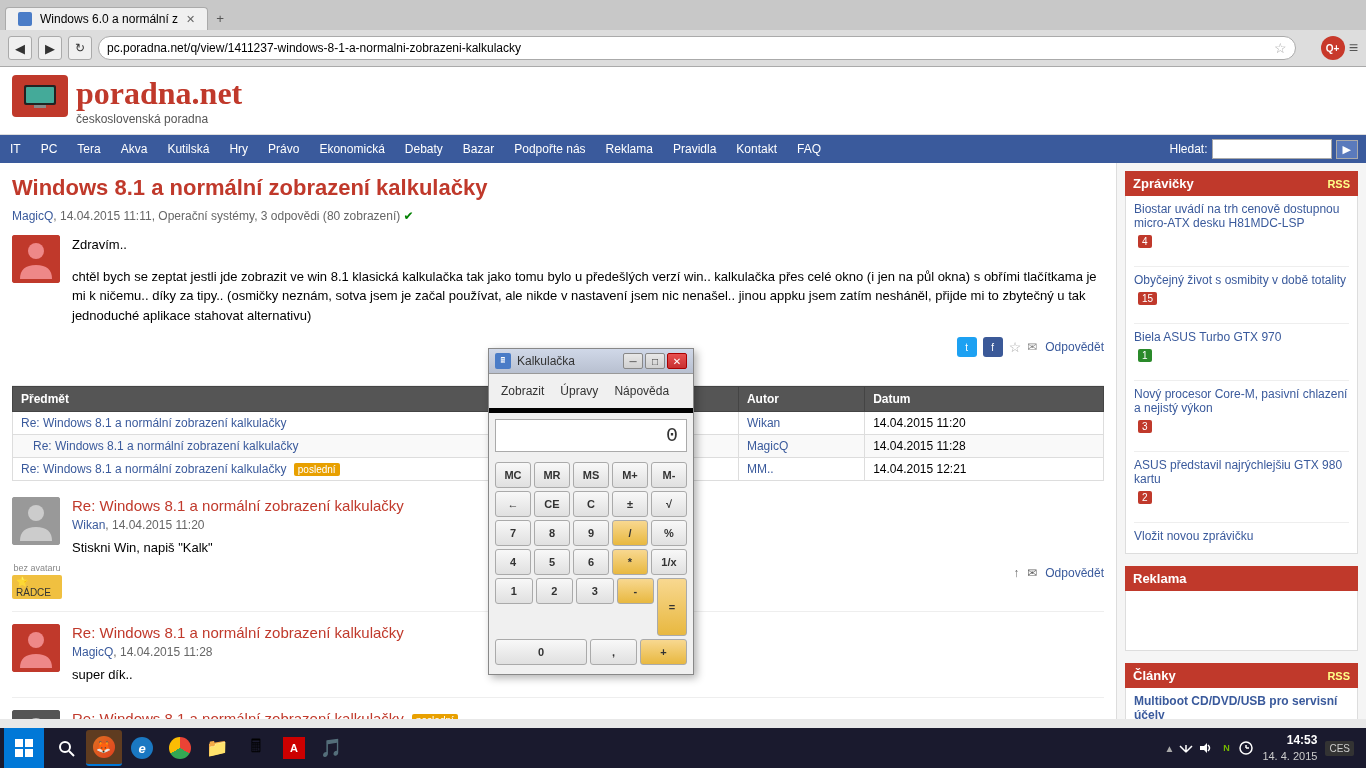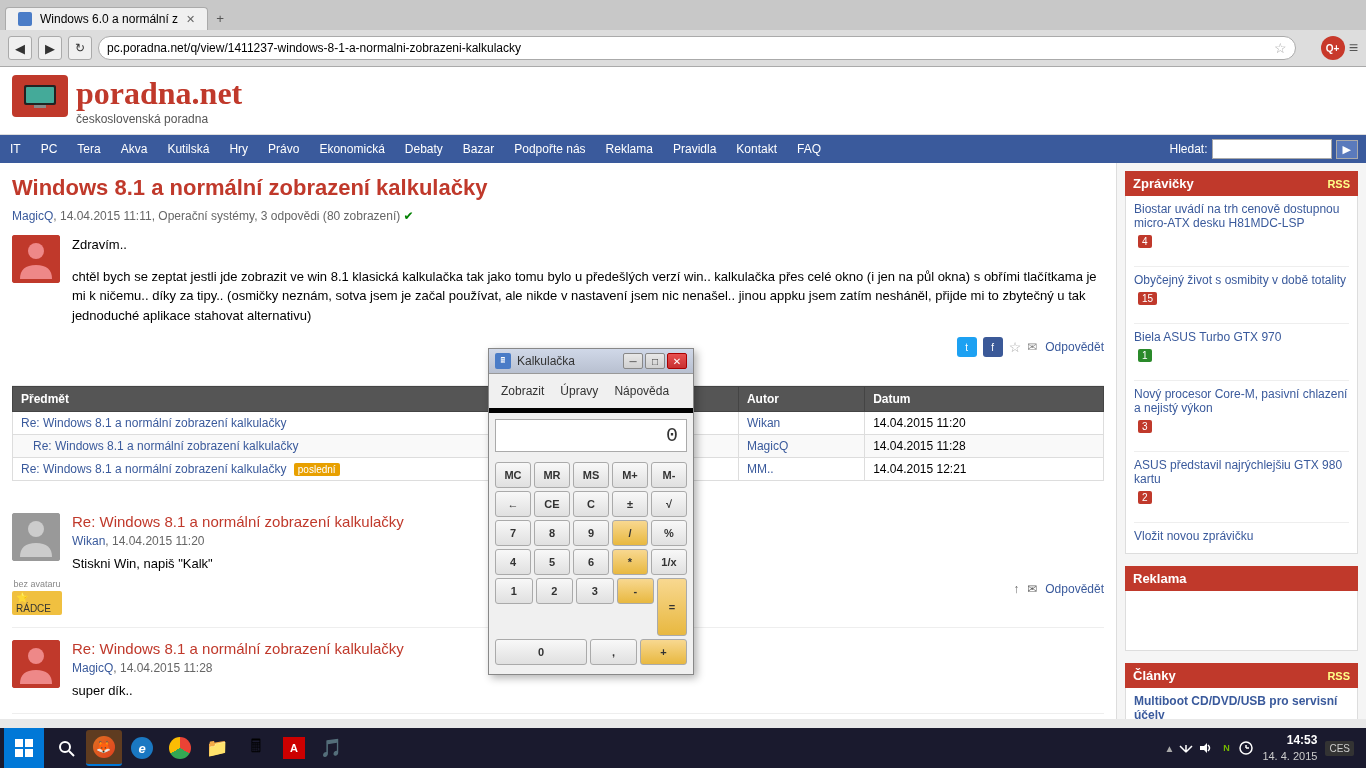--- a/index.html
+++ b/index.html
@@ -54,21 +54,21 @@
     .article-meta a { color: #3a5a9c; text-decoration: none; }
     .article-body { font-size: 13px; line-height: 1.5; margin-bottom: 12px; }
     .article-footer { display: flex; align-items: center; gap: 8px; justify-content: flex-end; margin-bottom: 16px; }
     .social-icons { display: flex; gap: 6px; align-items: center; }
     .social-icon { width: 20px; height: 20px; border-radius: 3px; display: flex; align-items: center; justify-content: center; font-size: 10px; cursor: pointer; }
     .tw-icon { background: #1da1f2; color: white; }
     .fb-icon { background: #3b5998; color: white; }
     .reply-link { color: #3a5a9c; text-decoration: none; font-size: 12px; }
 
     
-    .thread-table { width: 100%; border-collapse: collapse; font-size: 12px; margin-bottom: 20px; }
+    .thread-table { width: 100%; border-collapse: collapse; font-size: 12px; margin-bottom: 4px; }
     .thread-table th { background: #555; color: white; padding: 5px 8px; text-align: left; border: 1px solid #444; }
     .thread-table td { padding: 4px 8px; border: 1px solid #ddd; }
     .thread-table tr:nth-child(even) { background: #f9f9f9; }
     .thread-table a { color: #3a5a9c; text-decoration: none; }
     .last-badge { background: #e8a000; color: white; font-size: 10px; padding: 1px 4px; border-radius: 2px; margin-left: 4px; }
 
     
     .post { display: flex; gap: 10px; padding: 12px 0; border-bottom: 1px solid #eee; }
     .post-avatar { width: 50px; flex-shrink: 0; }
     .avatar-img { width: 48px; height: 48px; border-radius: 3px; background: #c0392b; display: flex; align-items: center; justify-content: center; font-size: 8px; color: white; text-align: center; overflow: hidden; }

